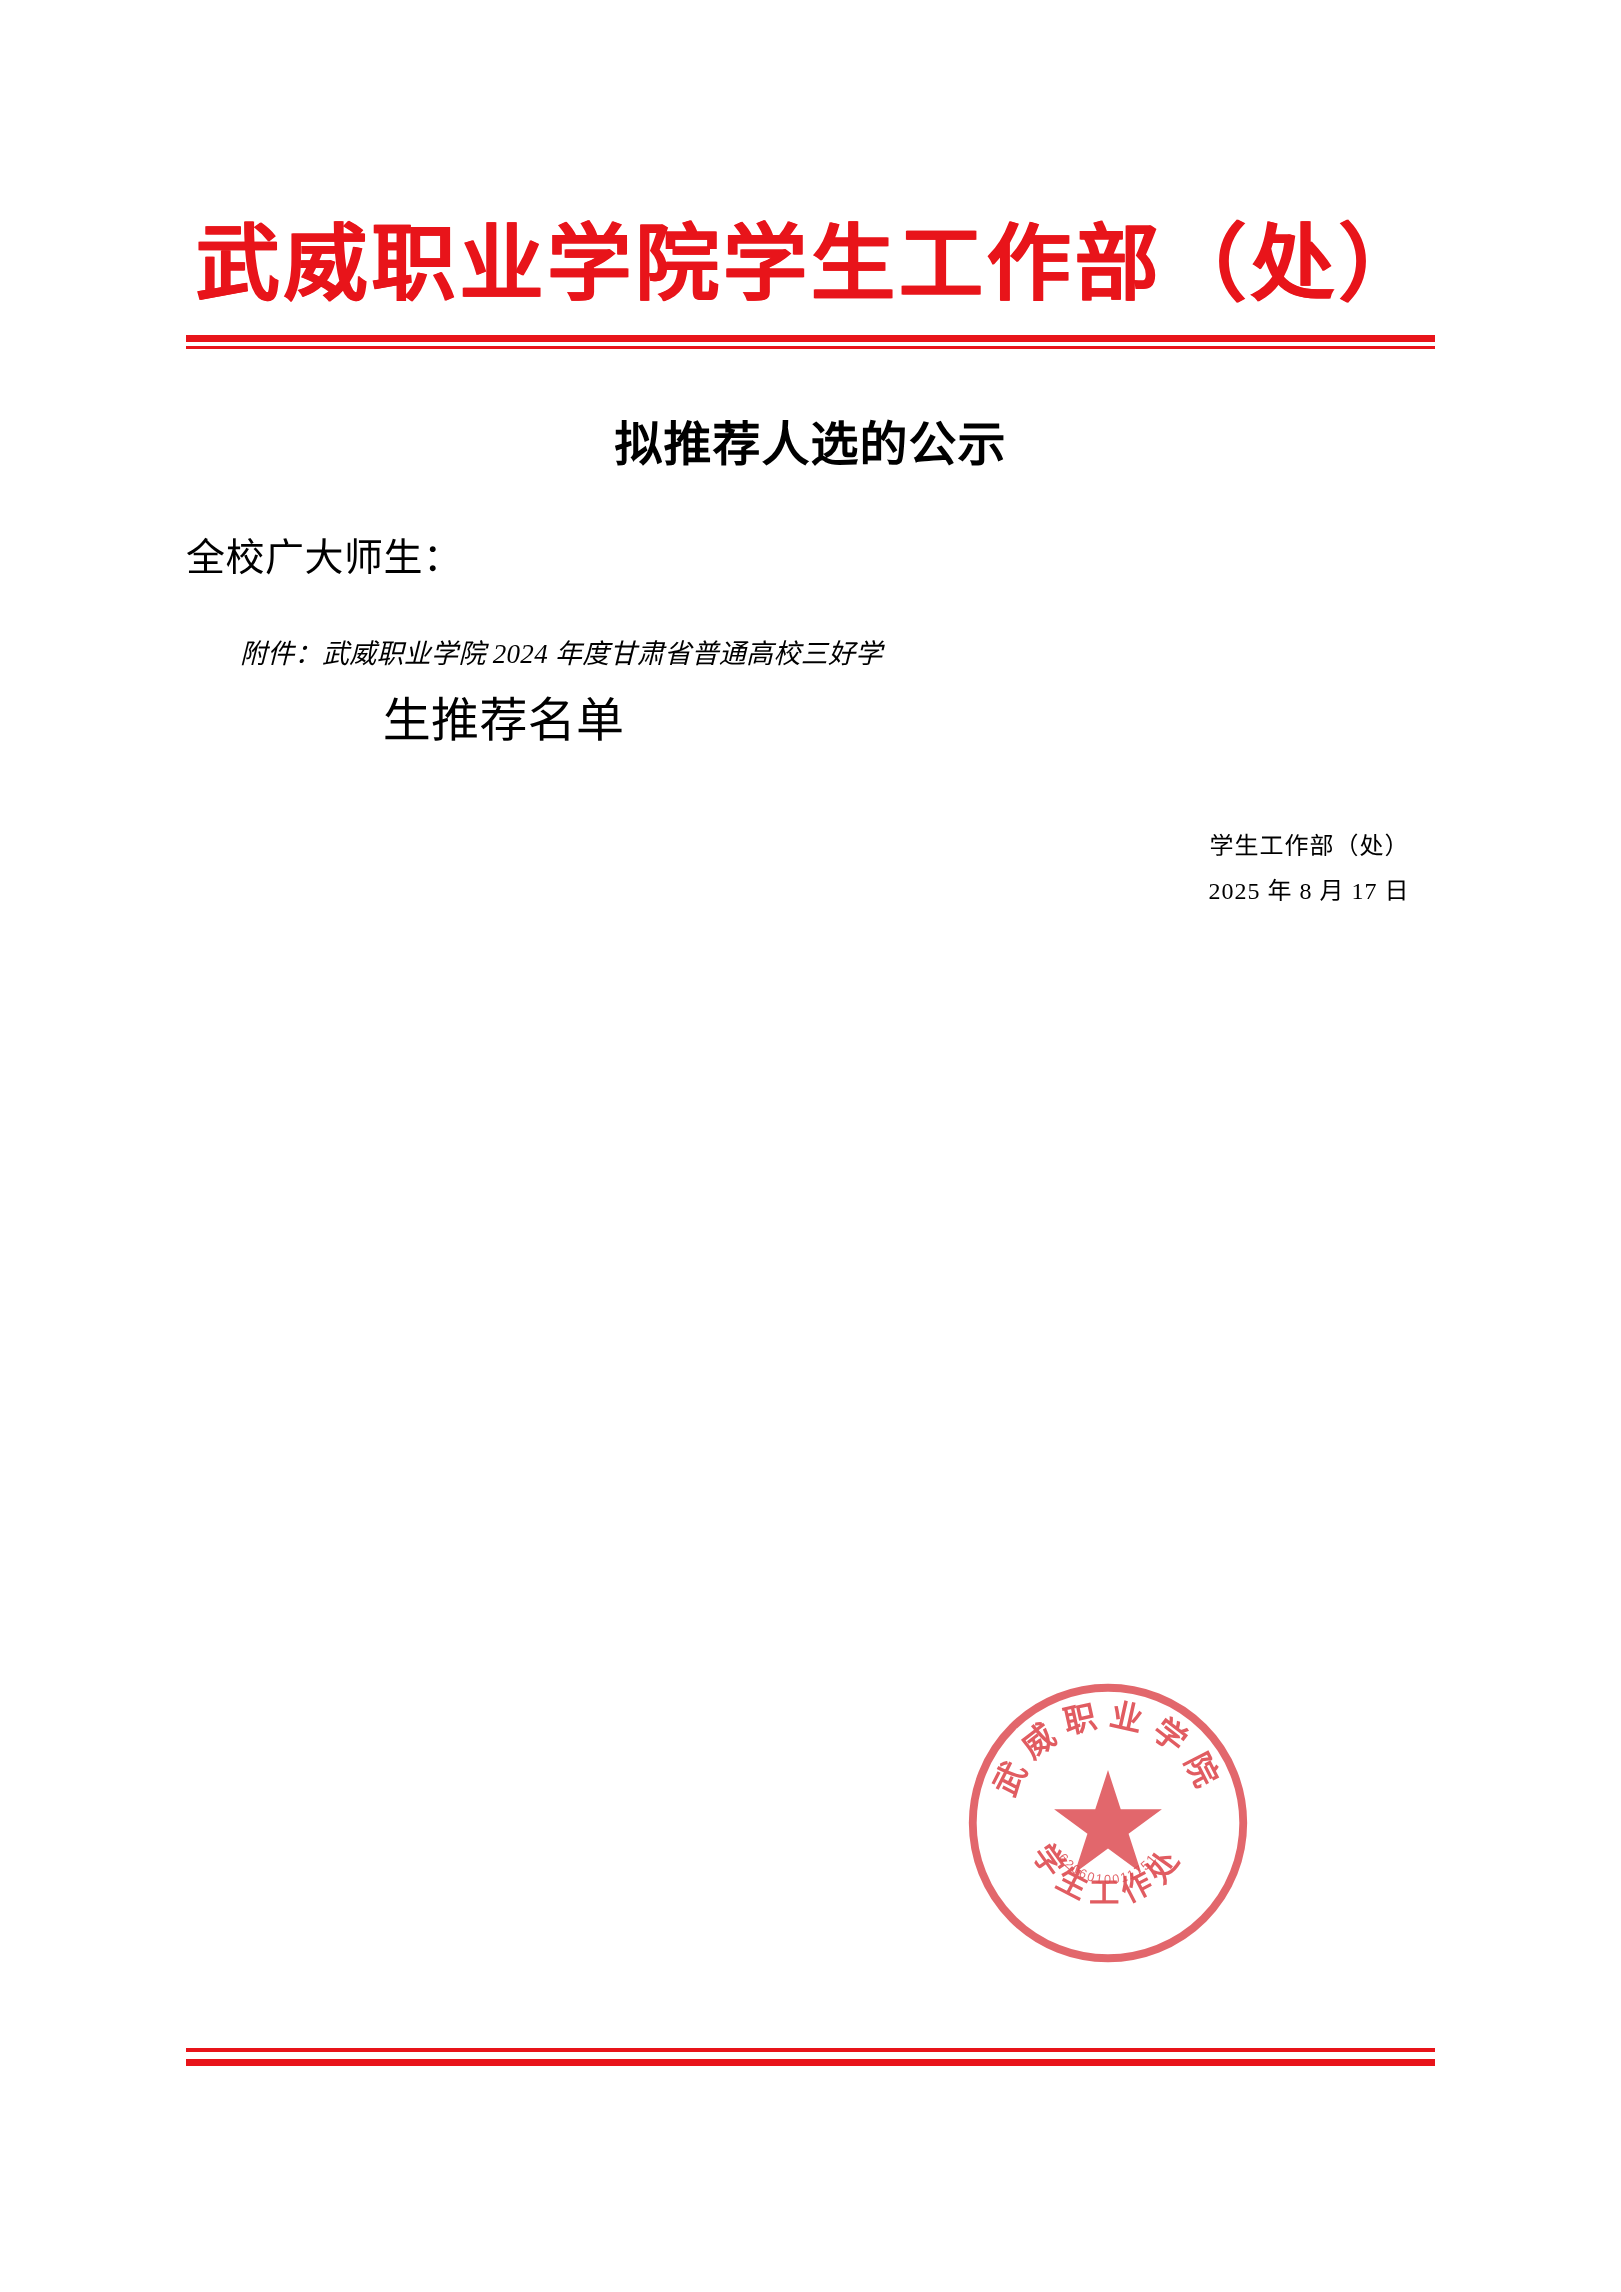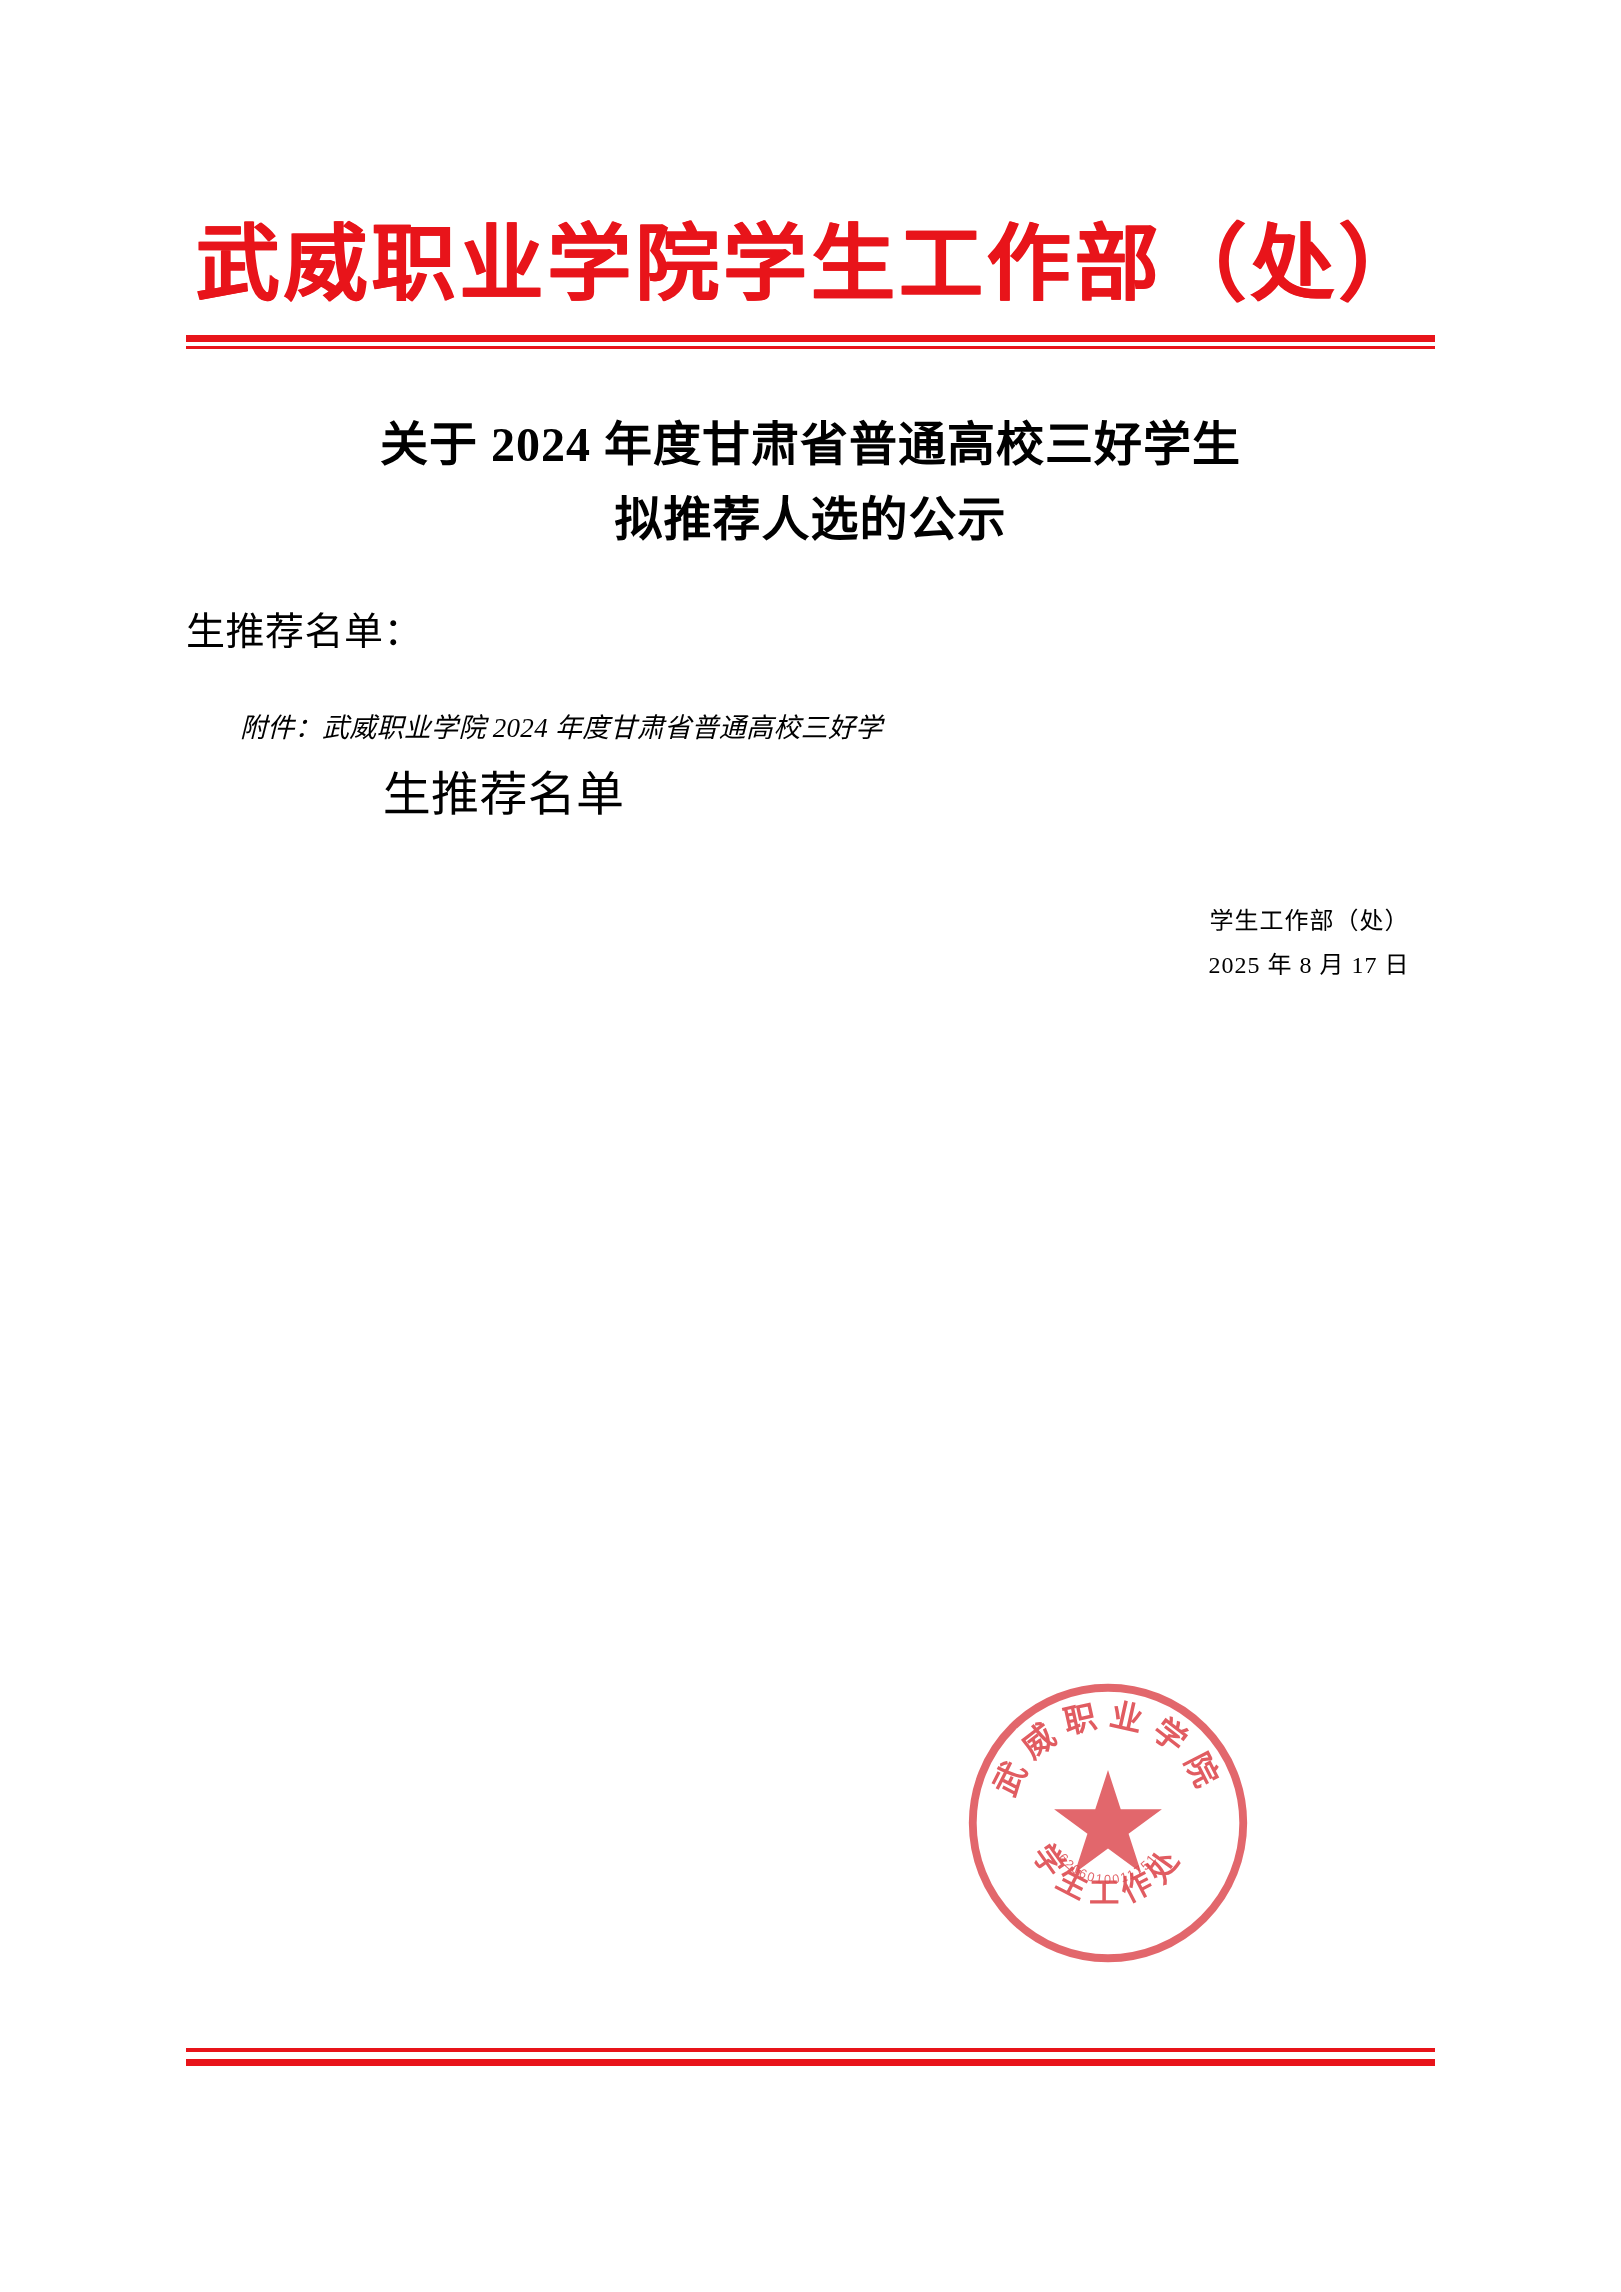--- a/index.html
+++ b/index.html
@@ -149,25 +149,24 @@
   <div class="masthead">
     <div class="masthead-title">武威职业学院学生工作部（处）</div>
     <div class="rule-group">
       <div class="rule-thick"></div>
       <div class="rule-gap"></div>
       <div class="rule-thin"></div>
     </div>
   </div>
 
   <div class="doc-title">
-    <span class="line">关于 2024 年度甘肃省普通高校三好学生</span>
     <span class="line">拟推荐人选的公示</span>
   </div>
 
-  <div class="salutation">生推荐名单：</div>
+  <div class="salutation">全校广大师生：</div>
 
 
   <div class="info-block">
   </div>
 
   <div class="attach">附件：武威职业学院 2024 年度甘肃省普通高校三好学</div>
   <div class="attach-cont">生推荐名单</div>
 
   <div class="signature">
     <div class="sig-line">学生工作部（处）</div>

